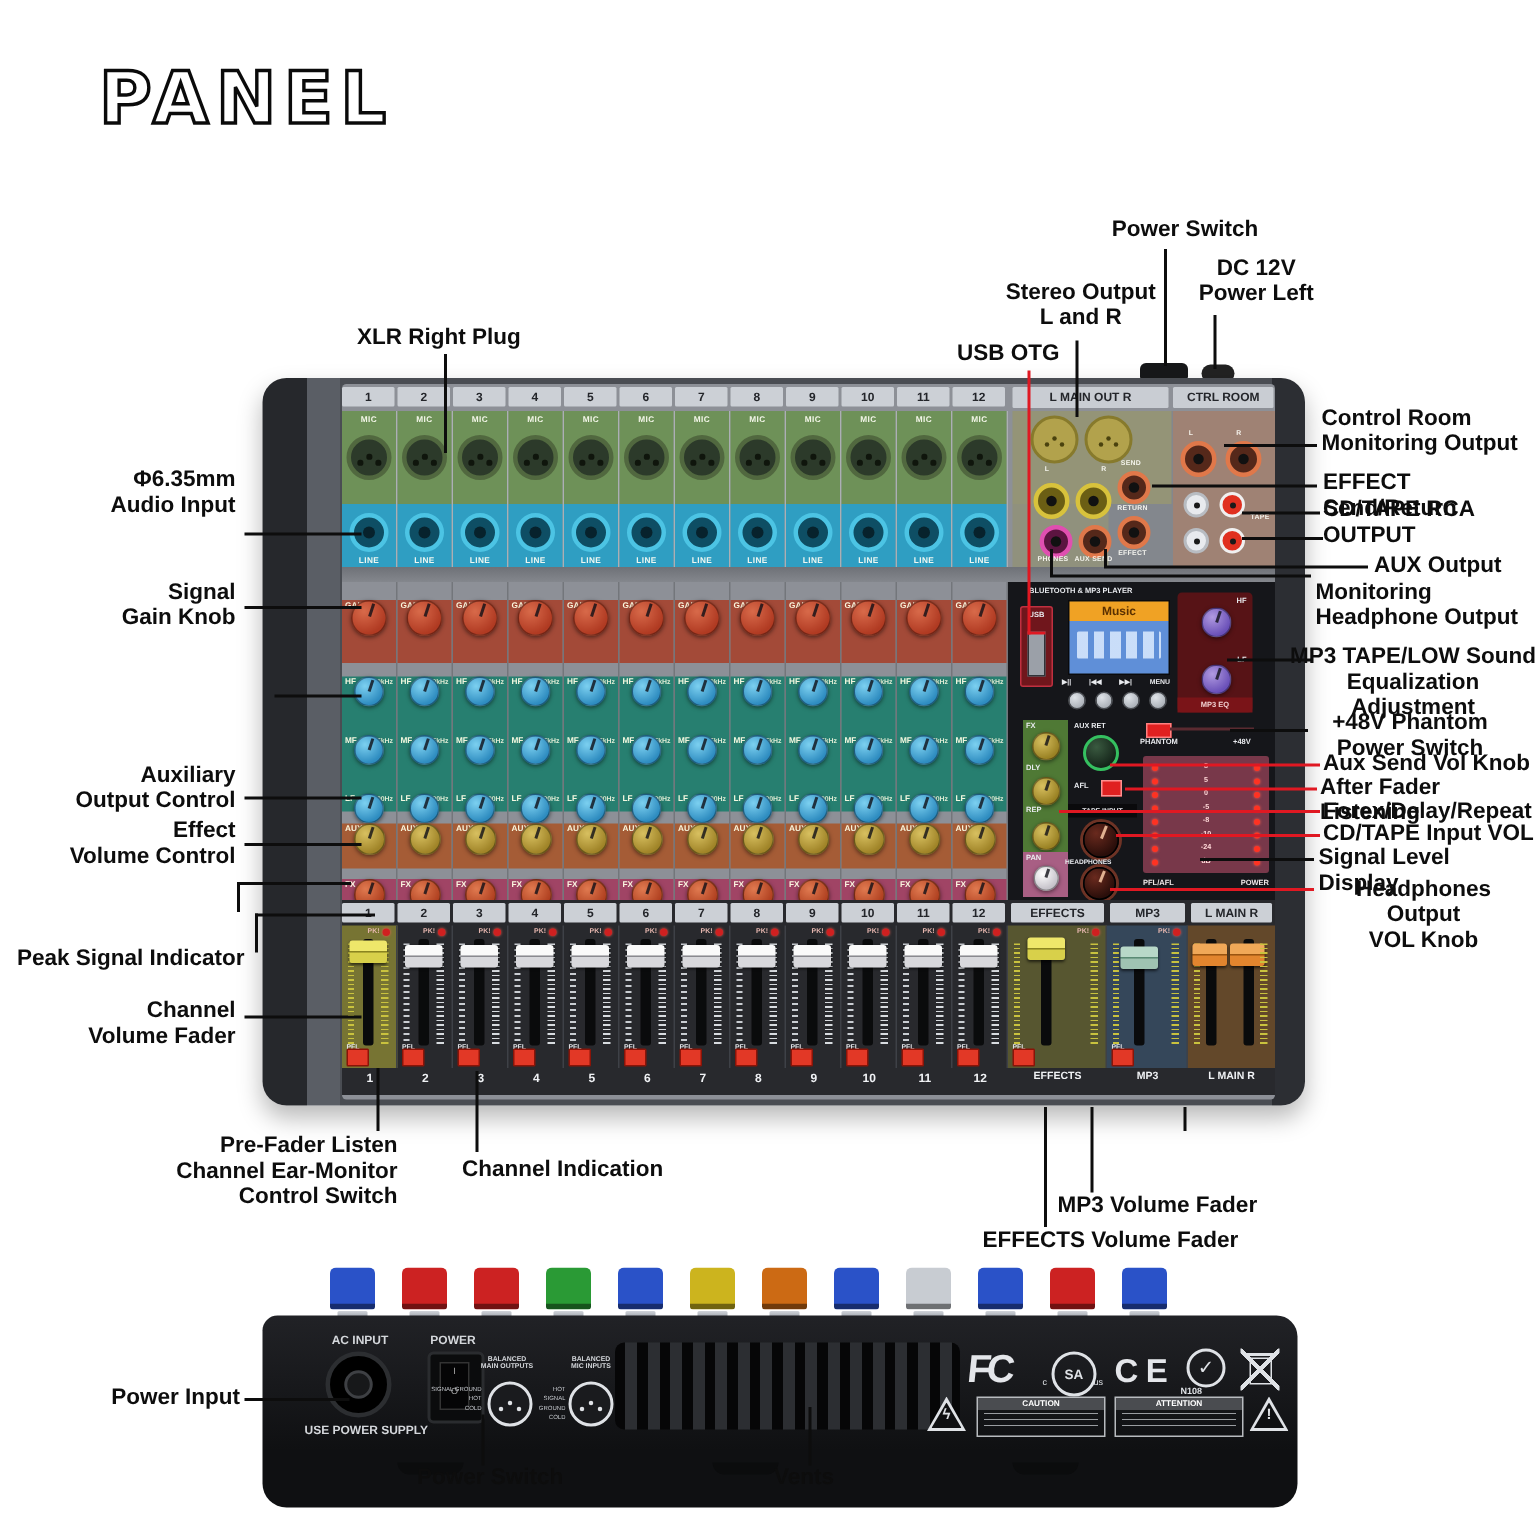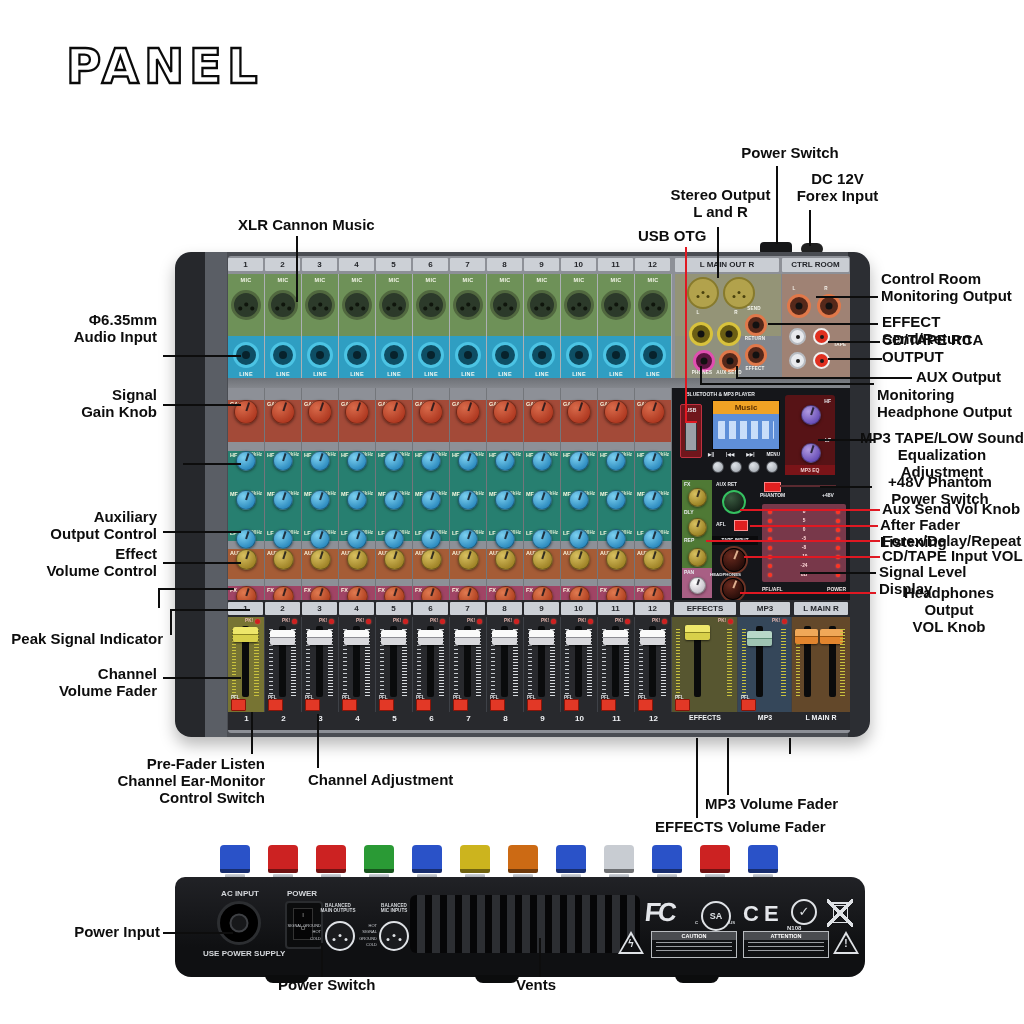--- a/index.html
+++ b/index.html
@@ -148,21 +148,21 @@
   .fnum{width:37px;flex:none;text-align:center;font-size:8px;font-weight:700;color:#f0f2f5;}
   .fnum.w-fx{width:66px!important;margin:0;font-size:7px;}
   .fnum.w-mp3{width:54px!important;margin:0;font-size:7px;}
   .fnum.w-main{width:58px!important;margin:0;font-size:7px;}
   
   #rear{position:absolute;left:175px;top:843px;width:690px;height:140px;z-index:10;}
   #rear-knobs{position:absolute;left:45px;top:2px;display:flex;gap:18px;}
   .rknob-w{width:30px;flex:none;}
   .rknob{height:24px;border-radius:4px 4px 2px 2px;border-bottom:4px solid rgba(0,0,0,.45);}
   .rstem{width:20px;height:7px;margin:1px auto 0;background:linear-gradient(#d0d4da,#7e838a);border-radius:1px;}
-  #rear-body{position:absolute;left:0;top:34px;width:690px;height:100px;
+  #rear-body{position:absolute;left:0;top:34px;width:690px;height:128px;
     background:linear-gradient(#212226,#0f1012 70%);border-radius:10px 14px 16px 16px;}
   .r-lab{position:absolute;font-weight:700;color:#d4d7db;}
   #ac-conn{position:absolute;left:42px;top:58px;width:38px;height:38px;border-radius:50%;background:#000;border:3px solid #2c2e31;}
   #ac-conn::after{content:"";position:absolute;left:50%;top:50%;transform:translate(-50%,-50%);
     width:15px;height:15px;border-radius:50%;background:#17181a;border:2px solid #3e4044;}
   #rocker{position:absolute;left:110px;top:58px;width:34px;height:44px;background:#0b0c0d;border:2px solid #2a2c2f;border-radius:4px;}
   #rocker-in{position:absolute;left:6px;top:5px;width:18px;height:30px;background:#050506;border:1px solid #333;
     color:#aaa;font-size:6px;text-align:center;line-height:13px;}
   .xlr-diag{position:absolute;width:26px;height:26px;border-radius:50%;border:2.5px solid #dfe2e6;background:#1a1b1e;}
   .xlr-diag::after{content:"";position:absolute;left:50%;top:50%;width:3px;height:3px;border-radius:50%;background:#dfe2e6;
@@ -1190,40 +1190,40 @@
         <div class="tri-glyph">!</div>
       </div>
     </div>
     <div class="foot" style="left:90px"></div>
     <div class="foot" style="left:300px"></div>
     <div class="foot" style="left:500px"></div>
   </div>
 
   <div class="callout ta-c" style="left:740px;top:145px;width:100px">Power Switch</div>
   <div class="callout ta-c" style="left:790px;top:171px;width:95px">DC 12V
-Forex Input</div>
+Power Left</div>
   <div class="callout ta-c" style="left:668px;top:187px;width:105px">Stereo Output
 L and R</div>
   <div class="callout" style="left:638px;top:228px">USB OTG</div>
-  <div class="callout" style="left:238px;top:217px">XLR Cannon Music</div>
+  <div class="callout" style="left:238px;top:217px">XLR Right Plug</div>
   <div class="callout ta-r" style="right:867px;top:312px">Φ6.35mm
 Audio Input</div>
   <div class="callout ta-r" style="right:867px;top:387px">Signal
 Gain Knob</div>
   <div class="callout ta-r" style="right:867px;top:509px">Auxiliary
 Output Control</div>
   <div class="callout ta-r" style="right:867px;top:546px">Effect
 Volume Control</div>
   <div class="callout ta-r" style="right:861px;top:631px">Peak Signal Indicator</div>
   <div class="callout ta-r" style="right:867px;top:666px">Channel
 Volume Fader</div>
   <div class="callout ta-r" style="right:759px;top:756px">Pre-Fader Listen
 Channel Ear-Monitor
 Control Switch</div>
-  <div class="callout" style="left:308px;top:772px">Channel Adjustment</div>
+  <div class="callout" style="left:308px;top:772px">Channel Indication</div>
   <div class="callout" style="left:881px;top:271px">Control Room
 Monitoring Output</div>
   <div class="callout" style="left:882px;top:314px">EFFECT Send/Return</div>
   <div class="callout" style="left:882px;top:332px">CD/TAPE RCA OUTPUT</div>
   <div class="callout" style="left:916px;top:369px">AUX Output</div>
   <div class="callout" style="left:877px;top:387px">Monitoring
 Headphone Output</div>
   <div class="callout ta-c" style="left:860px;top:430px;width:164px">MP3 TAPE/LOW Sound
 Equalization Adjustment</div>
   <div class="callout ta-c" style="left:875px;top:474px;width:130px">+48V Phantom

